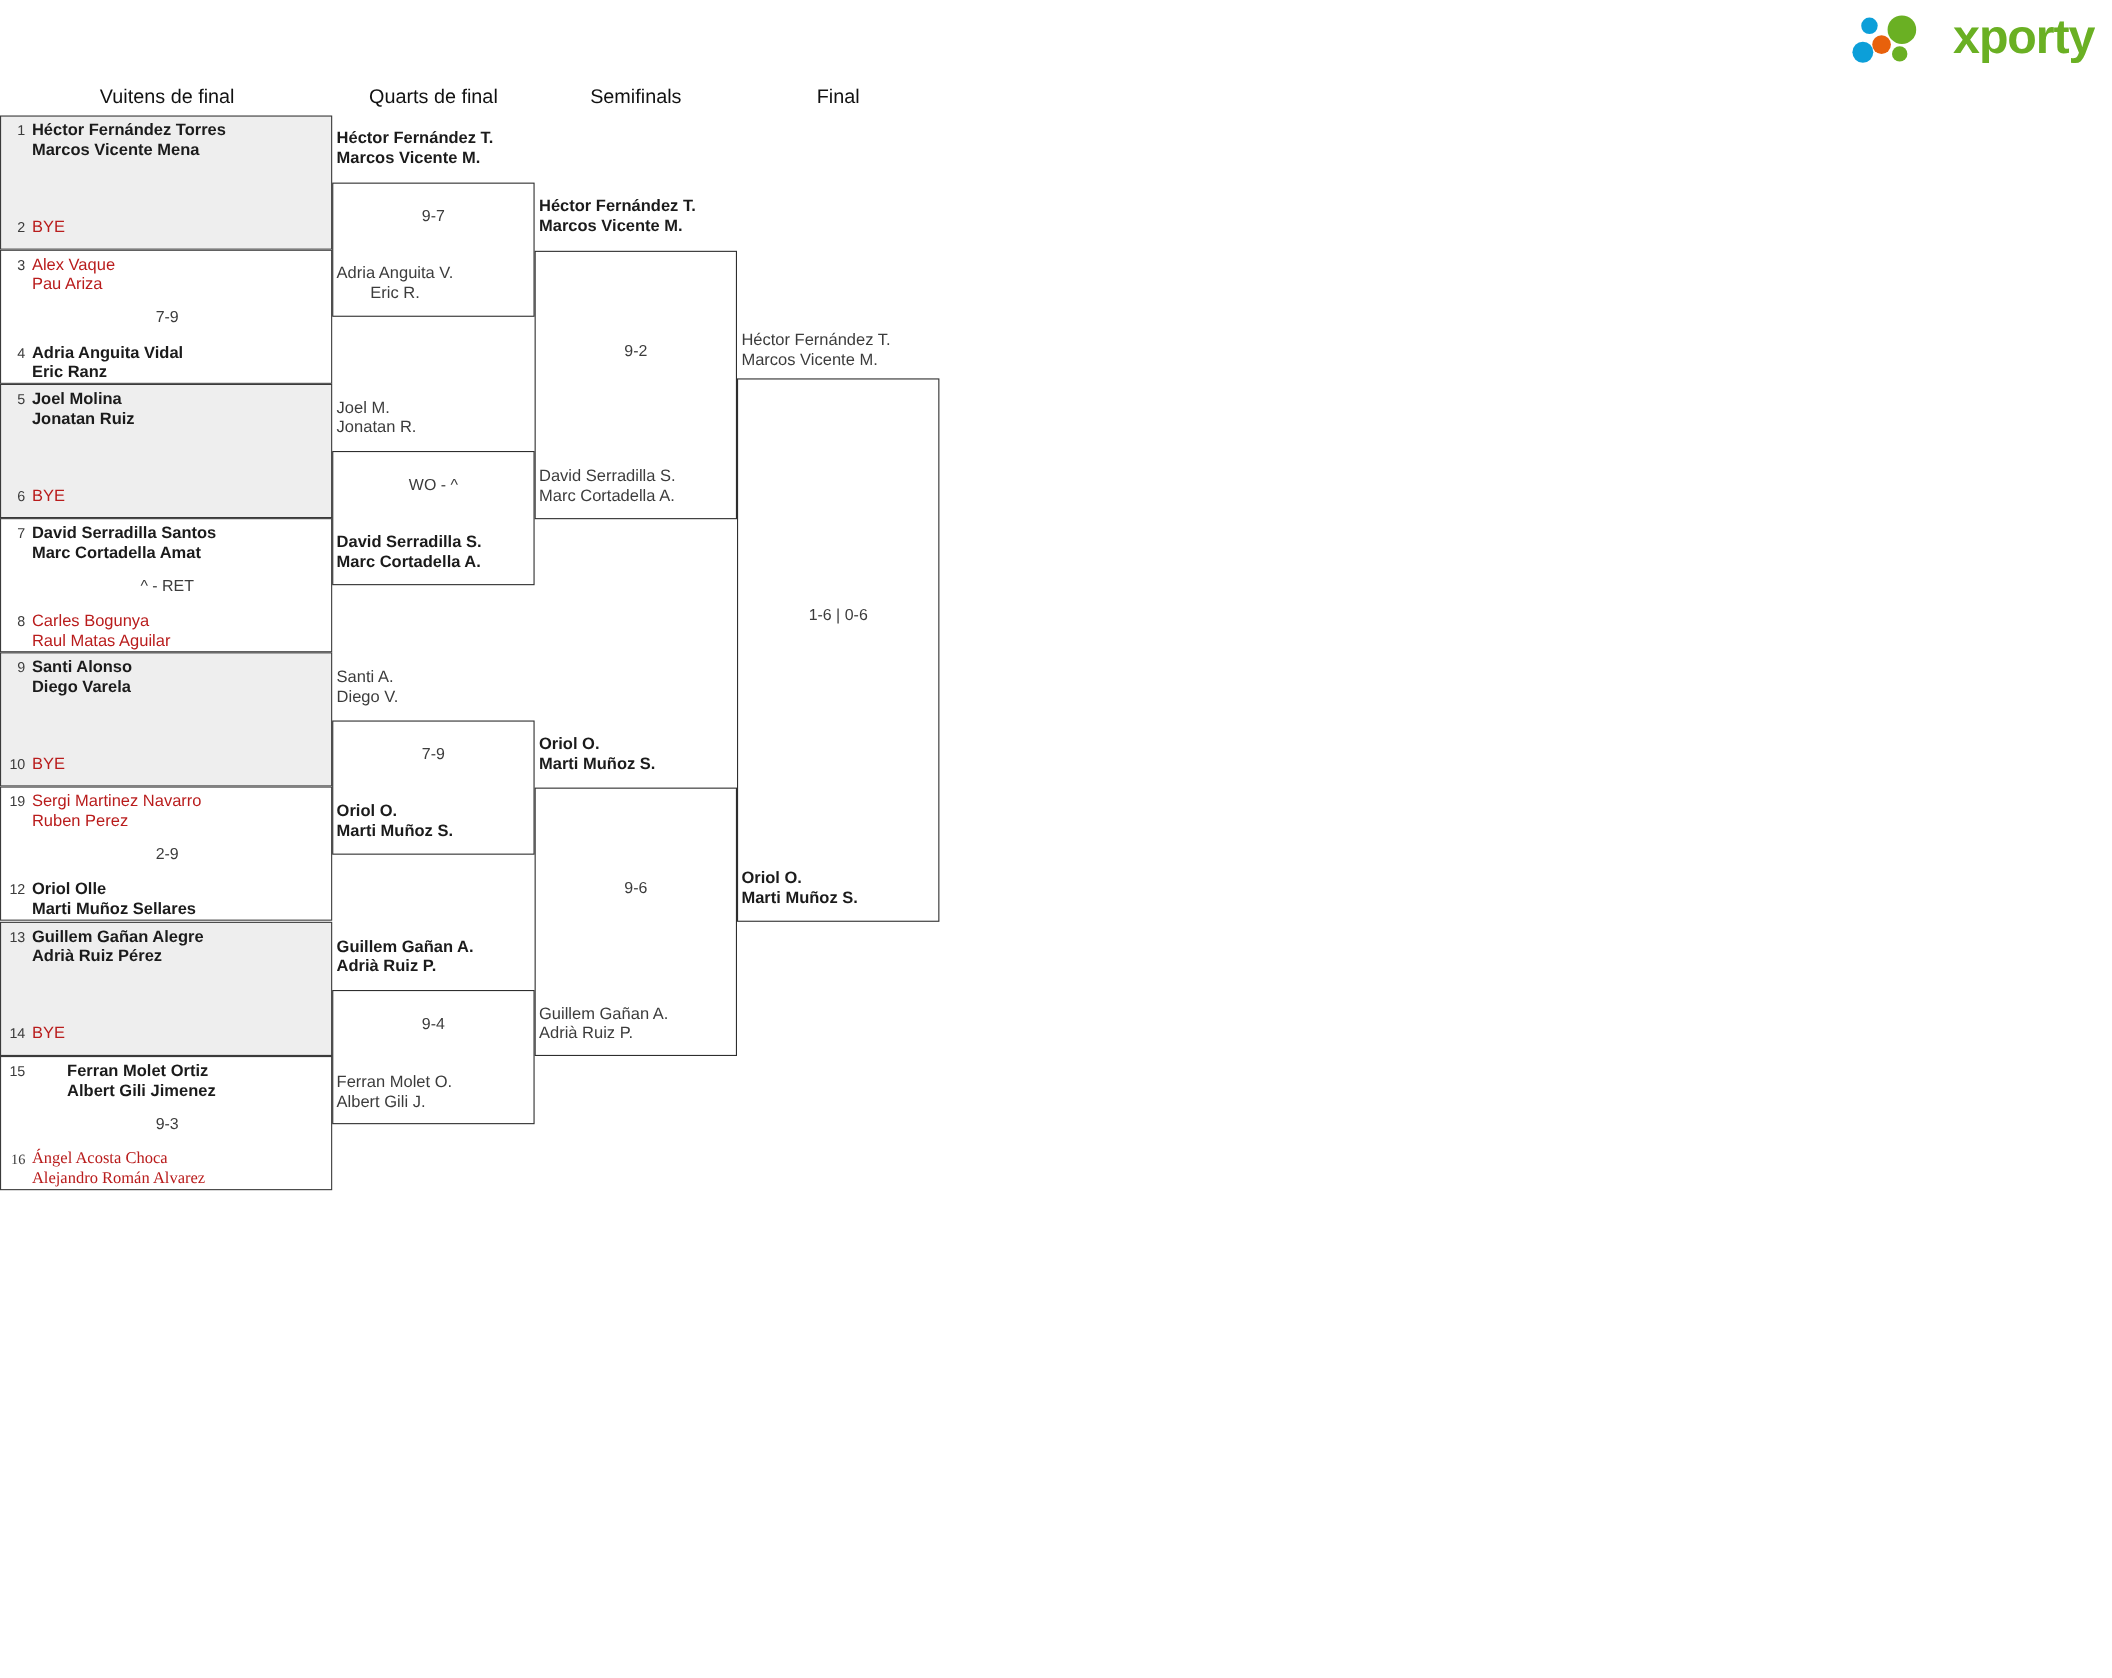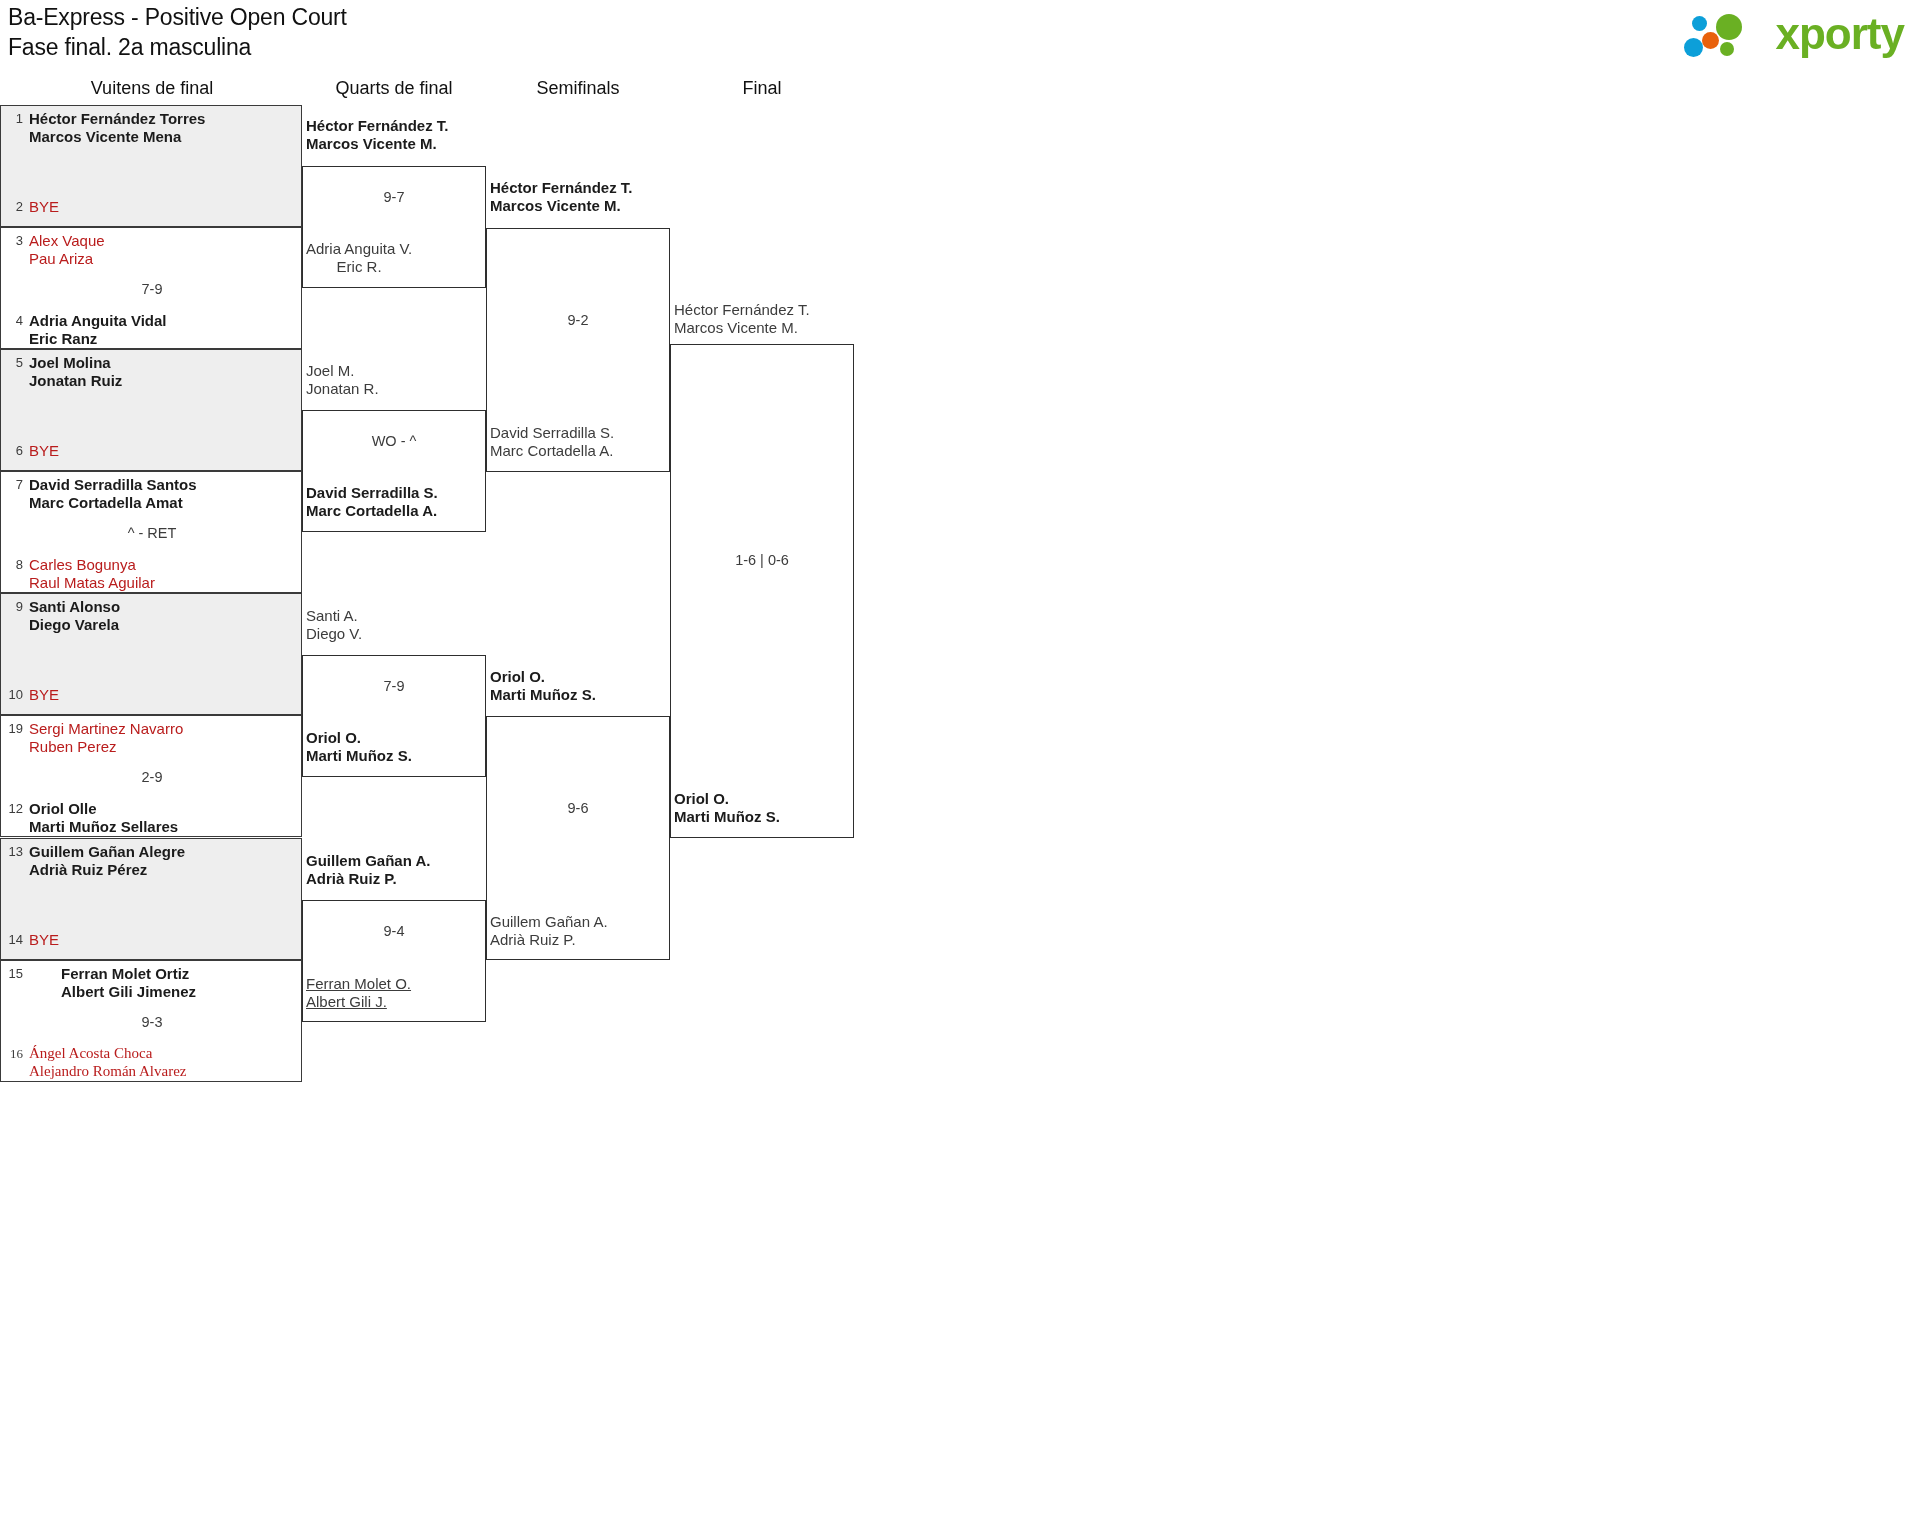--- a/index.html
+++ b/index.html
@@ -95,24 +95,20 @@
     white-space: nowrap;
   }
   .plabel.win { font-weight: 700; color: #1b1b1b; }
   .plabel .n2 { display: block; }
 </style>
 </head>
 <body>
 
 <div id="root">
 
-  <div class="title-block">
-    <div class="title-line">Ba-Express - Positive Open Court</div>
-    <div class="title-line">Fase final. 2a masculina</div>
-  </div>
 
   <div class="logo">
     <div class="logo-dots">
       <span class="dot" style="left:32px;top:6px;width:26px;height:26px;background:#6ab023;"></span>
       <span class="dot" style="left:8px;top:8px;width:15px;height:15px;background:#0c9fd9;"></span>
       <span class="dot" style="left:18px;top:24px;width:17px;height:17px;background:#e8610c;"></span>
       <span class="dot" style="left:0px;top:30px;width:19px;height:19px;background:#0c9fd9;"></span>
       <span class="dot" style="left:36px;top:34px;width:14px;height:14px;background:#6ab023;"></span>
     </div>
     <div class="logo-word">xporty</div>
@@ -297,21 +293,21 @@
       <span class="n2">Marti Muñoz S.</span>
     </div>
 
     <div class="mbox" style="left:302px;top:900px;width:184px;height:122px;">
       <div class="mbox-score" style="top:22px;">9-4</div>
     </div>
     <div class="plabel win" style="left:306px;top:852px;">
       <span>Guillem Gañan A.</span>
       <span class="n2">Adrià Ruiz P.</span>
     </div>
-    <div class="plabel" style="left:306px;top:975px;text-decoration:underline;">
+    <div class="plabel" style="left:306px;top:975px;">
       <span>Ferran Molet O.</span>
       <span class="n2">Albert Gili J.</span>
     </div>
 
     <div class="mbox" style="left:486px;top:228px;width:184px;height:244px;">
       <div class="mbox-score" style="top:83px;">9-2</div>
     </div>
     <div class="plabel win" style="left:490px;top:179px;">
       <span>Héctor Fernández T.</span>
       <span class="n2">Marcos Vicente M.</span>

